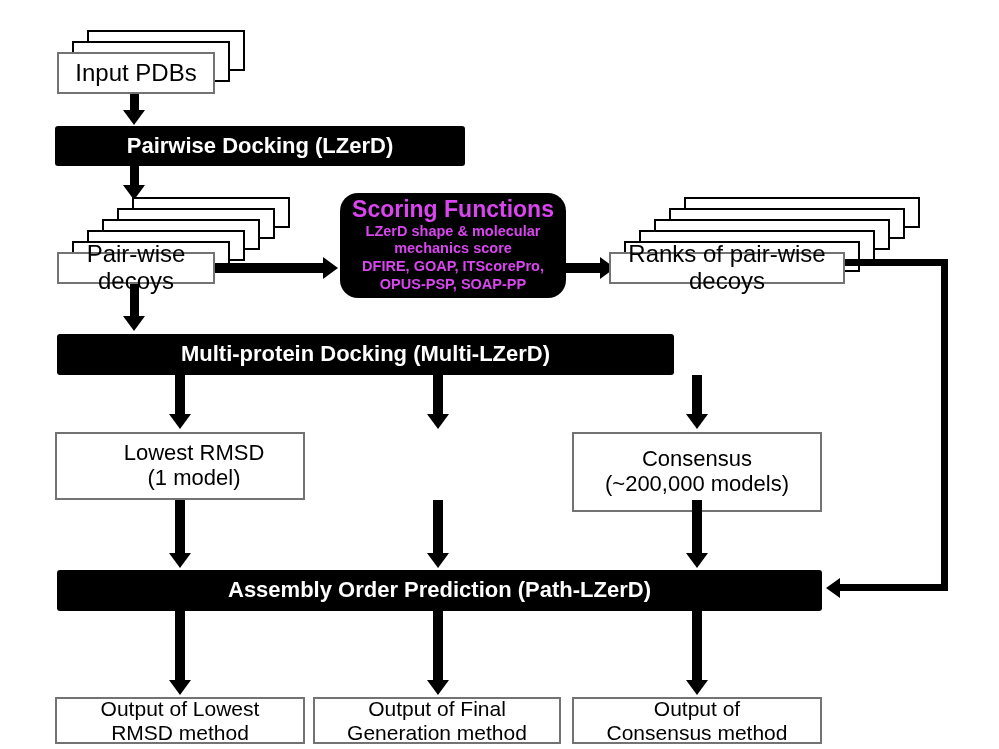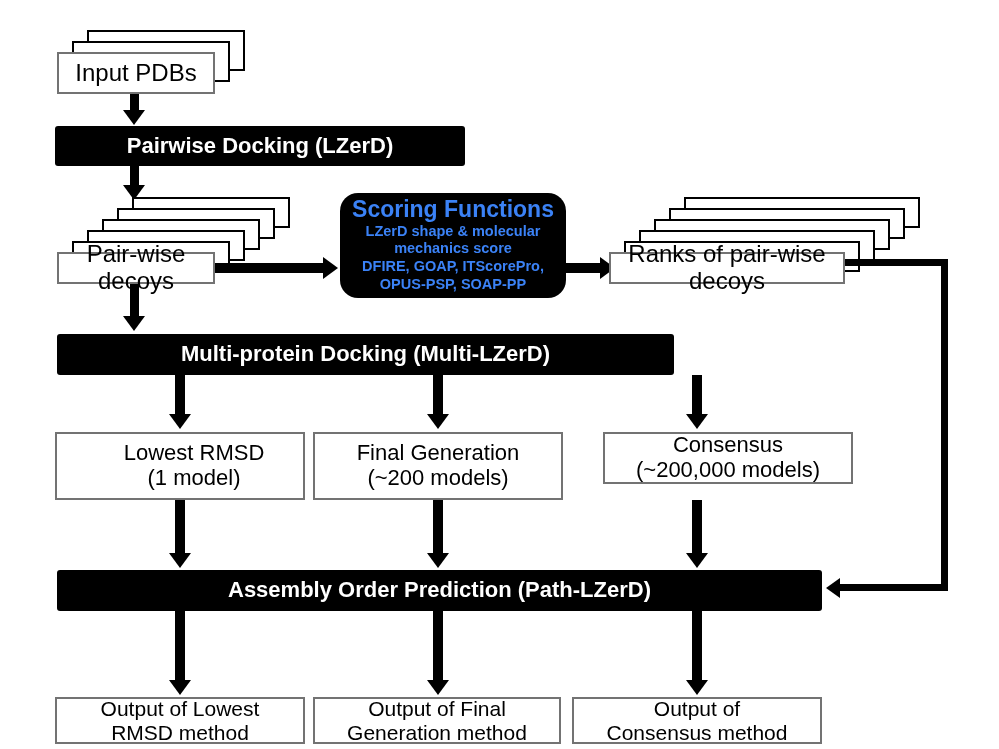--- a/index.html
+++ b/index.html
@@ -35,21 +35,21 @@
     border: 2px solid #737373;
     color: #000000;
   }
   .bar-black {
     background: #000000;
     color: #ffffff;
     border-radius: 3px;
   }
   .roundbox-black {
     background: #000000;
-    color: #3b82f6;
+    color: #d946ef;
     border-radius: 18px;
   }
 
   
   .sheet {
     position: absolute;
     box-sizing: border-box;
     background: #ffffff;
     border: 2px solid #000000;
   }
@@ -169,26 +169,22 @@
   <div class="arrow-down" style="left:427px; top:414px;"></div>
 
   <div class="vline" style="left:692px; top:375px; width:10px; height:41px;"></div>
   <div class="arrow-down" style="left:686px; top:414px;"></div>
 
   <div class="node box-white t-mid" style="left:55px; top:432px; width:250px; height:68px;padding-left:28px;">
     <span>Lowest RMSD</span>
     <span>(1 model)</span>
   </div>
 
-  <div class="node box-white t-mid" style="left:313px; top:432px; width:250px; height:68px;">
-    <span>Final Generation</span>
-    <span>(~200 models)</span>
-  </div>
-
-  <div class="node box-white t-mid" style="left:572px; top:432px; width:250px; height:52px;margin-left:31px;">
+
+  <div class="node box-white t-mid" style="left:572px; top:432px; width:250px; height:80px;">
     <span>Consensus</span>
     <span>(~200,000 models)</span>
   </div>
 
   <div class="vline" style="left:175px; top:500px; width:10px; height:55px;"></div>
   <div class="arrow-down" style="left:169px; top:553px;"></div>
 
   <div class="vline" style="left:433px; top:500px; width:10px; height:55px;"></div>
   <div class="arrow-down" style="left:427px; top:553px;"></div>
 

